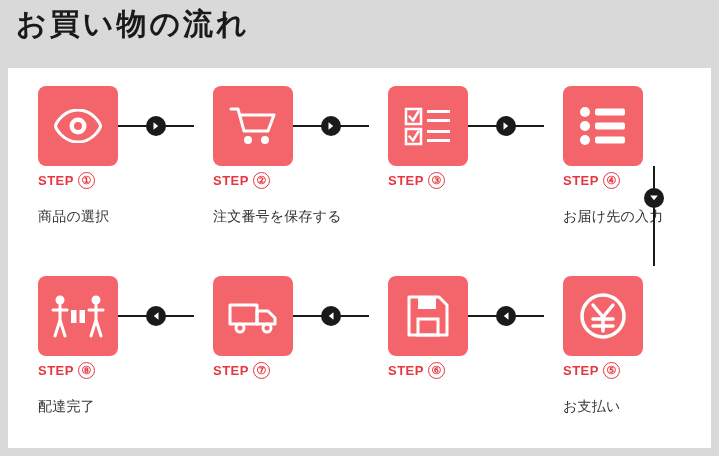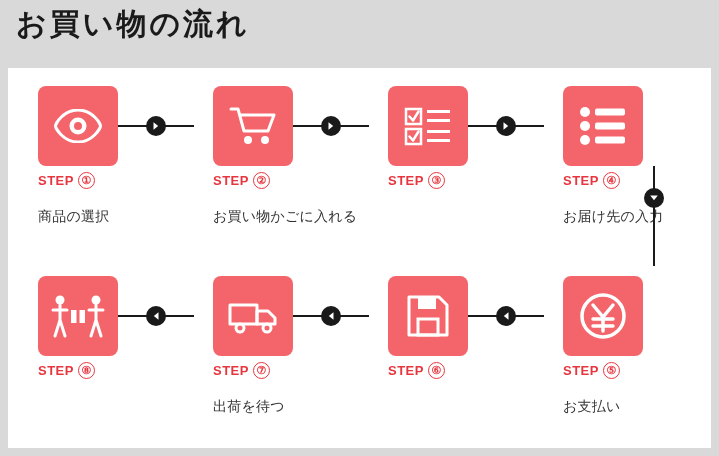--- a/index.html
+++ b/index.html
@@ -227,21 +227,21 @@
               <path d="M2 4 L9 4 L15 26 L39 26 L45 10 L12 10" fill="none" stroke="#ffffff" stroke-width="3" stroke-linecap="round" stroke-linejoin="round"></path>
               <circle cx="19" cy="35" r="4" fill="#ffffff"></circle>
               <circle cx="36" cy="35" r="4" fill="#ffffff"></circle>
             </svg>
           </span>
         </div>
         <div class="step-line">
           <span class="step-word">STEP</span>
           <span class="step-num">②</span>
         </div>
-        <div class="caption">お買い物かごに入れる</div>
+        <div class="caption">注文番号を保存する</div>
       </div>
 
       <div class="cell c2">
         <div class="tile">
           <span>
             <svg width="48" height="40" viewBox="0 0 48 40">
               <rect x="2" y="3" width="15" height="15" fill="none" stroke="#ffffff" stroke-width="2.5"></rect>
               <path d="M5.5 10.5 L9 14.5 L14.5 5.5" fill="none" stroke="#ffffff" stroke-width="2.5" stroke-linecap="round" stroke-linejoin="round"></path>
               <rect x="2" y="23" width="15" height="15" fill="none" stroke="#ffffff" stroke-width="2.5"></rect>
               <path d="M5.5 30.5 L9 34.5 L14.5 25.5" fill="none" stroke="#ffffff" stroke-width="2.5" stroke-linecap="round" stroke-linejoin="round"></path>
@@ -318,38 +318,38 @@
               <path d="M45 11 L45 26 M45 26 L40 42 M45 26 L50 42 M38 16 L52 16" stroke="#ffffff" stroke-width="3" stroke-linecap="round" fill="none"></path>
               <rect x="20" y="16" width="14" height="13" fill="#ffffff"></rect>
               <rect x="25.5" y="16" width="3" height="13" fill="#f4656b"></rect>
             </svg>
           </span>
         </div>
         <div class="step-line">
           <span class="step-word">STEP</span>
           <span class="step-num">⑧</span>
         </div>
+        <div class="caption">配達完了</div>
       </div>
 
       <div class="cell c1">
         <div class="tile">
           <span>
             <svg width="52" height="38" viewBox="0 0 52 38">
               <path d="M3 8 L30 8 L30 27 L3 27 Z" fill="none" stroke="#ffffff" stroke-width="3" stroke-linejoin="round"></path>
               <path d="M30 14 L41 14 L48 21 L48 27 L30 27 Z" fill="none" stroke="#ffffff" stroke-width="3" stroke-linejoin="round"></path>
               <circle cx="13" cy="31" r="4" fill="none" stroke="#ffffff" stroke-width="3"></circle>
               <circle cx="40" cy="31" r="4" fill="none" stroke="#ffffff" stroke-width="3"></circle>
             </svg>
           </span>
         </div>
         <div class="step-line">
           <span class="step-word">STEP</span>
           <span class="step-num">⑦</span>
         </div>
-        <div class="caption">出荷を待つ</div>
       </div>
 
       <div class="cell c2">
         <div class="tile">
           <span>
             <svg width="42" height="42" viewBox="0 0 42 42">
               <path d="M2 2 L32 2 L40 10 L40 40 L2 40 Z" fill="none" stroke="#ffffff" stroke-width="3" stroke-linejoin="round"></path>
               <rect x="11" y="2" width="18" height="12" fill="#ffffff"></rect>
               <rect x="11" y="24" width="20" height="16" fill="none" stroke="#ffffff" stroke-width="3"></rect>
             </svg>

